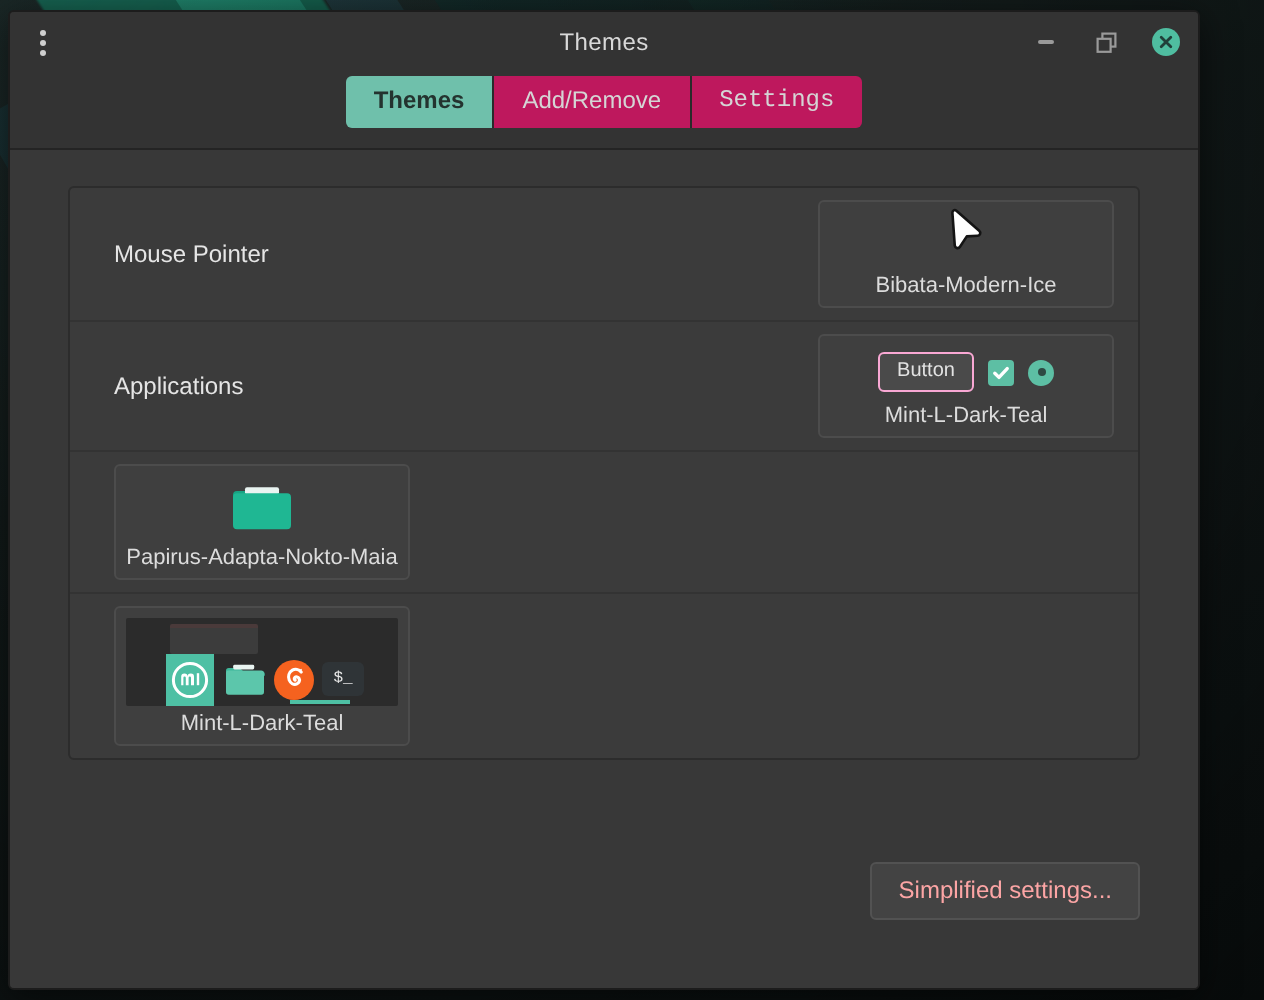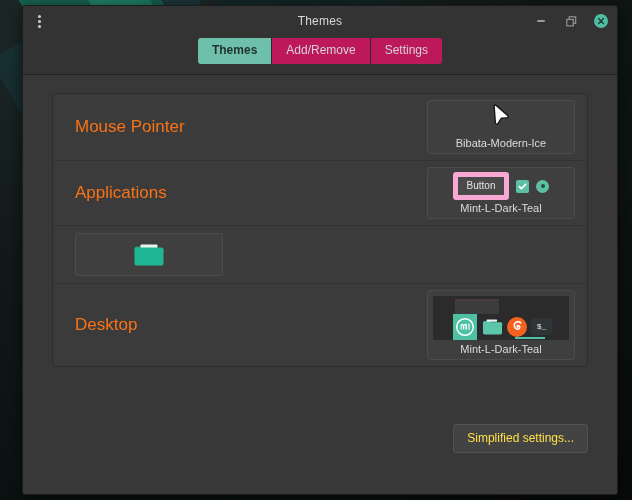--- a/index.html
+++ b/index.html
@@ -73,21 +73,21 @@
   }
   #desktop-bg .vign {
     position: absolute;
     inset: 0;
     background: radial-gradient(ellipse at 20% 10%, rgba(0,0,0,0) 0%, rgba(0,0,0,.35) 70%, rgba(0,0,0,.55) 100%);
   }
 
   
   #window {
     position: absolute;
-    left: 22px;
+    left: 4px;
     top: 5px;
     width: 594px;
     height: 488px;
     background: #2f2f2f;
     border: 1px solid #1c1c1c;
     border-radius: 3px;
     box-shadow: 0 4px 18px rgba(0,0,0,.55);
     display: flex;
     flex-direction: column;
     overflow: hidden;
@@ -174,21 +174,21 @@
   .tab {
     padding: 5px 14px 6px 14px;
     font-size: 12px;
     color: #d5d5d5;
     background: #be185d;
     border-right: 1px solid #2a2a2a;
     cursor: pointer;
     user-select: none;
     line-height: 15px;
   }
-  .tab:last-child { border-right: none; }
+  .tab:last-child { border-right: none; font-family: Liberation Mono, monospace; }
   .tab.active {
     background: #6fc0ab;
     color: #24332f;
     font-weight: bold;
   }
 
   
   #content {
     flex: 1 1 auto;
     background: #383838;
@@ -205,22 +205,22 @@
     display: flex;
     align-items: center;
     min-height: 58px;
     padding: 6px 12px 6px 22px;
     border-bottom: 1px solid #333333;
     box-sizing: border-box;
   }
   .row:last-child { border-bottom: none; }
   .row-label {
     flex: 1 1 auto;
-    font-size: 17px;
-    color: #f97316;
+    font-size: 12px;
+    color: #e5e5e5;
     user-select: none;
   }
   .preview-btn {
     flex: 0 0 auto;
     width: 148px;
     background: #3f3f3f;
     border: 1px solid #4c4c4c;
     border-radius: 3px;
     padding: 5px 4px 4px 4px;
     display: flex;
@@ -252,21 +252,21 @@
   
   .apps-art {
     display: flex;
     align-items: center;
     justify-content: center;
     gap: 7px;
     height: 26px;
   }
   .mini-button {
     background: #4a4a4a;
-    border: 5px solid #f9a8d4;
+    border: 1px solid #f9a8d4;
     border-radius: 3px;
     font-size: 10px;
     color: #e2e2e2;
     padding: 3px 9px 4px 9px;
     user-select: none;
     line-height: 11px;
   }
   .mini-check {
     width: 13px; height: 13px;
     background: #5dbfa4;
@@ -370,21 +370,21 @@
   #footer {
     padding: 16px 29px 0 29px;
     display: flex;
     justify-content: flex-end;
     background: #383838;
   }
   #simplified-settings-button {
     background: #434343;
     border: 1px solid #525252;
     border-radius: 3px;
-    color: #fde047;
+    color: #fca5a5;
     font-size: 12px;
     padding: 6px 13px 7px 13px;
     cursor: pointer;
     user-select: none;
     font-family: "Liberation Sans", sans-serif;
     line-height: 14px;
   }
   #filler { flex: 1 1 auto; background: #383838; }
 </style>
 </head>
@@ -478,25 +478,25 @@
 
       <div class="row">
         <div class="preview-btn">
           <div class="preview-art folder-art">
             <svg width="32" height="28" viewBox="0 0 32 28">
               <path d="M1.5 7.5 a2 2 0 0 1 2-2 h9 l2.6 2.6 h13.4 a2 2 0 0 1 2 2 v1.2 H1.5 Z" fill="#18a383"></path>
               <rect x="7.5" y="3.6" width="17" height="3.6" rx="1" fill="#e9f4f1"></rect>
               <path d="M1.5 8.6 a2 2 0 0 1 2-2 h25 a2 2 0 0 1 2 2 v14 a2 2 0 0 1 -2 2 h-25 a2 2 0 0 1 -2 -2 Z" fill="#1fb793"></path>
             </svg>
           </div>
+          <div class="preview-name">Papirus-Adapta-Nokto-Maia</div>
         </div>
       </div>
 
       <div class="row">
-        <div class="row-label">Desktop</div>
         <div class="preview-btn">
           <div class="preview-art" style="height:44px">
             <div class="desk-art">
               <div class="desk-win"></div>
               <div class="desk-dock">
 
                 <div class="desk-mint">
                   <svg width="20" height="20" viewBox="0 0 20 20">
                     <circle cx="10" cy="10" r="8.3" fill="none" stroke="#ffffff" stroke-width="1.5"></circle>
                     <path d="M5.6 12.6 v-4.3 a1.6 1.6 0 0 1 1.6 -1.6 a1.6 1.6 0 0 1 1.6 1.6 v0.1 a1.6 1.6 0 0 1 1.6 -1.7 a1.6 1.6 0 0 1 1.6 1.7 v4.2 h-1.5 v-3.7 a0.6 0.6 0 0 0 -1.2 0 v3.7 h-1.4 v-3.7 a0.6 0.6 0 0 0 -1.2 0 v3.7 Z" fill="#ffffff"></path>

